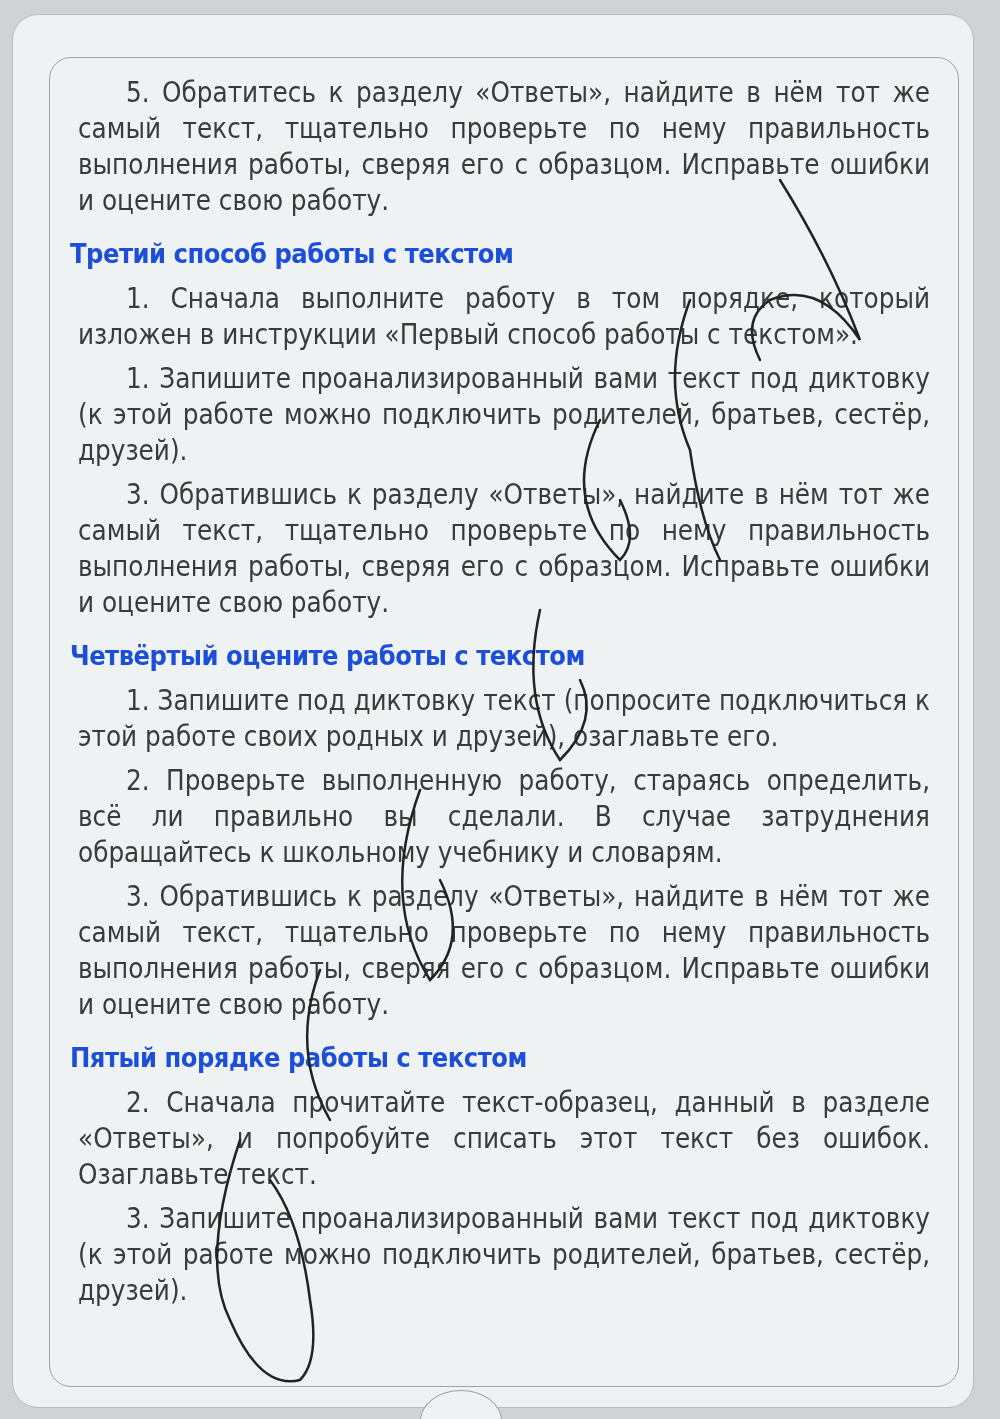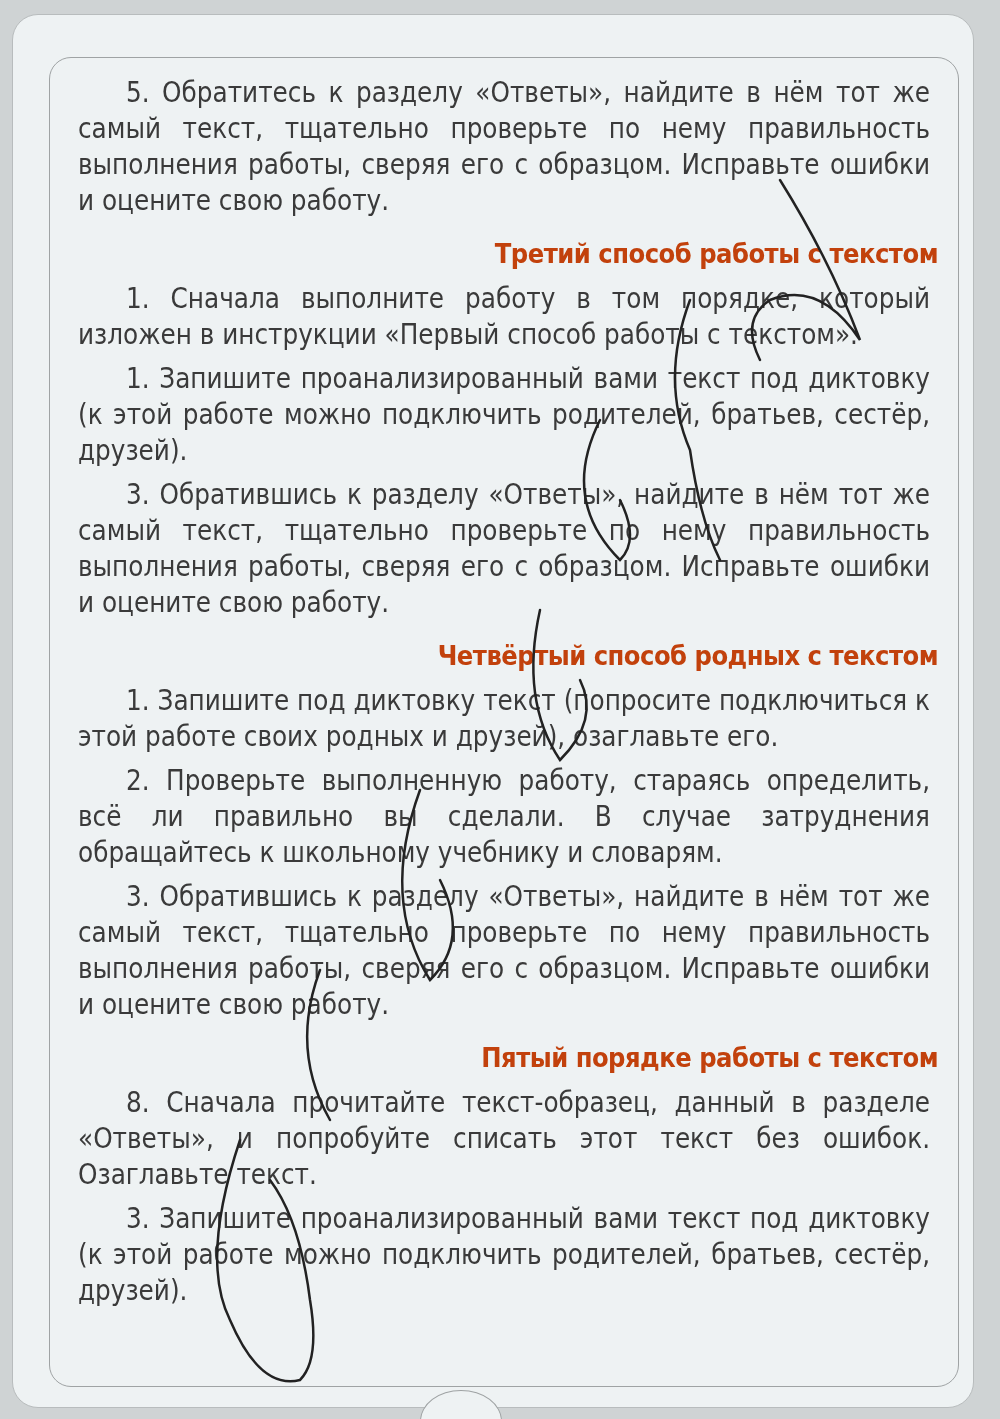--- a/index.html
+++ b/index.html
@@ -18,48 +18,48 @@
     position: absolute; left: 36px; top: 42px; width: 910px; height: 1330px;
     border: 1px solid #9fa3a4; border-radius: 22px;
     box-sizing: border-box; padding: 8px 20px 0 20px;
   }
   .para {
     font-size: 27.5px; line-height: 36px; color: #3a3a3a;
     text-align: justify; text-indent: 48px; margin: 8px;
     font-stretch: condensed;
   }
   .heading {
-    font-size: 27px; line-height: 36px; color: #c2410c; font-weight: bold;
-    text-align: right; margin: 18px 0 8px 0; letter-spacing: -0.5px;
+    font-size: 27px; line-height: 36px; color: #1d4ed8; font-weight: bold;
+    text-align: left; margin: 18px 0 8px 0; letter-spacing: -0.5px;
   }
   .tab {
     position: absolute; left: 420px; top: 1390px; width: 80px; height: 60px;
     border: 1px solid #9fa3a4; border-radius: 50%; background: #eef2f3;
   }
   .scrawl { position: absolute; left: 0; top: 0; pointer-events: none; }
 </style>
 </head>
 <body>
 
 <div class="outer">
   <div class="inner">
     <p class="para">5. Обратитесь к разделу «Ответы», найдите в нём тот же самый текст, тщательно проверьте по нему правильность выполнения работы, сверяя его с образцом. Исправьте ошибки и оцените свою работу.</p>
 
     <h2 class="heading">Третий способ работы с текстом</h2>
     <p class="para">1. Сначала выполните работу в том порядке, который изложен в инструкции «Первый способ работы с текстом».</p>
     <p class="para">1. Запишите проанализированный вами текст под диктовку (к этой работе можно подключить родителей, братьев, сестёр, друзей).</p>
     <p class="para">3. Обратившись к разделу «Ответы», найдите в нём тот же самый текст, тщательно проверьте по нему правильность выполнения работы, сверяя его с образцом. Исправьте ошибки и оцените свою работу.</p>
 
-    <h2 class="heading">Четвёртый способ родных с текстом</h2>
+    <h2 class="heading">Четвёртый оцените работы с текстом</h2>
     <p class="para">1. Запишите под диктовку текст (попросите подключиться к этой работе своих родных и друзей), озаглавьте его.</p>
     <p class="para">2. Проверьте выполненную работу, стараясь определить, всё ли правильно вы сделали. В случае затруднения обращайтесь к школьному учебнику и словарям.</p>
     <p class="para">3. Обратившись к разделу «Ответы», найдите в нём тот же самый текст, тщательно проверьте по нему правильность выполнения работы, сверяя его с образцом. Исправьте ошибки и оцените свою работу.</p>
 
     <h2 class="heading">Пятый порядке работы с текстом</h2>
-    <p class="para">8. Сначала прочитайте текст-образец, данный в разделе «Ответы», и попробуйте списать этот текст без ошибок. Озаглавьте текст.</p>
+    <p class="para">2. Сначала прочитайте текст-образец, данный в разделе «Ответы», и попробуйте списать этот текст без ошибок. Озаглавьте текст.</p>
     <p class="para">3. Запишите проанализированный вами текст под диктовку (к этой работе можно подключить родителей, братьев, сестёр, друзей).</p>
   </div>
 </div>
 <div class="tab"></div>
 
 <svg class="scrawl" width="1000" height="1419">
   <g fill="none" stroke="#222" stroke-width="2.5" stroke-linecap="round">
     <path d="M780 180 Q830 260 860 340 Q820 280 770 300 Q740 320 760 360"></path>
     <path d="M690 300 Q660 380 690 450 Q700 520 720 560"></path>
     <path d="M600 420 Q560 500 620 560 Q640 540 620 500"></path>

